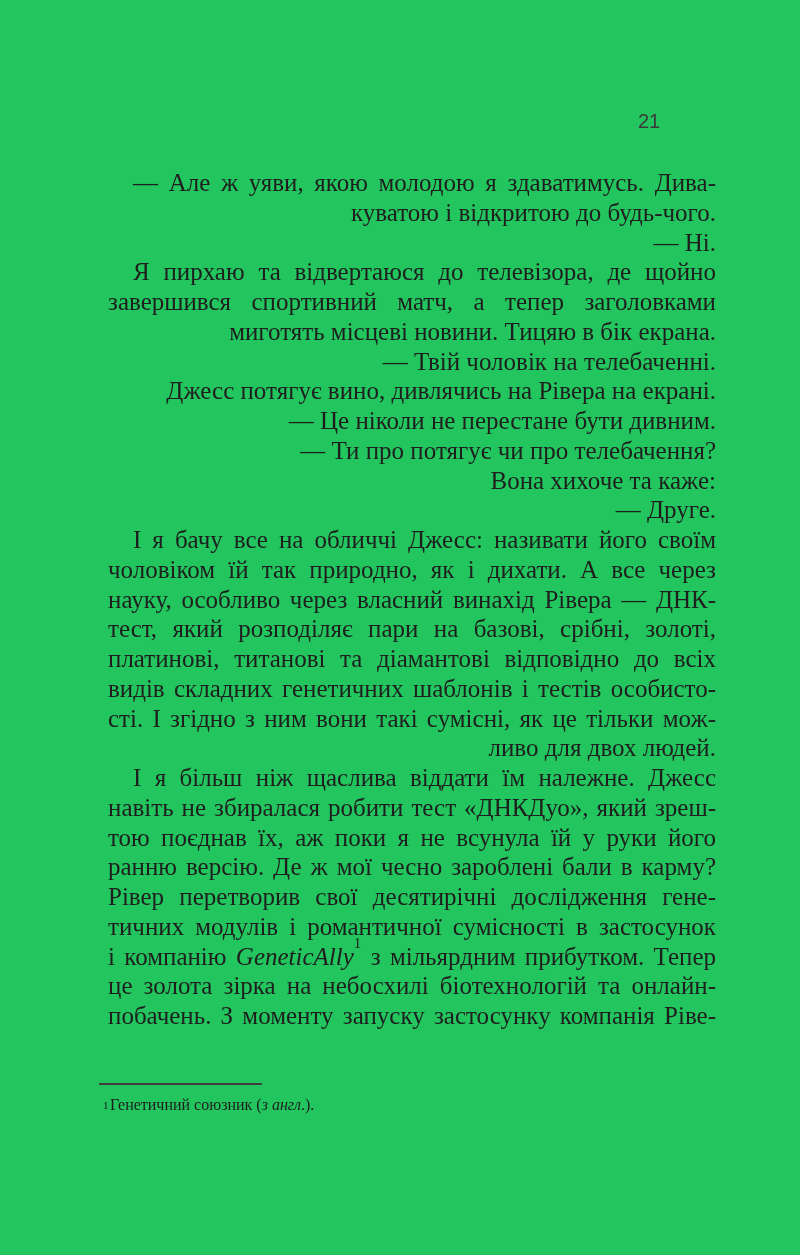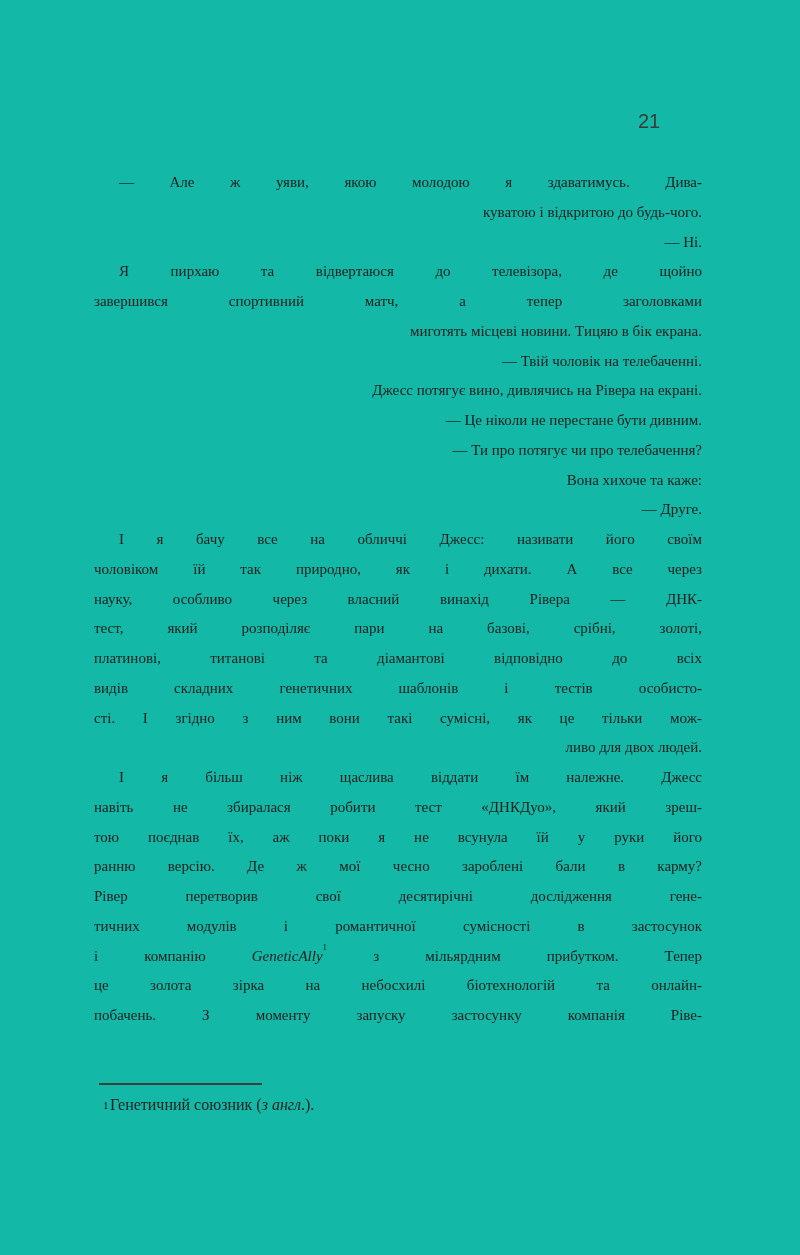--- a/index.html
+++ b/index.html
@@ -4,40 +4,40 @@
 <style>
   html, body {
     margin: 0;
     padding: 0;
     background: #ffffff;
   }
   .page {
     position: relative;
     width: 800px;
     height: 1255px;
-    background: #14b8a6;
+    background: #22c55e;
     overflow: hidden;
     font-family: "Liberation Serif", "DejaVu Serif", serif;
     color: #1e1e1e;
   }
   .page-number {
     position: absolute;
     top: 111px;
     left: 638px;
     font-family: "Liberation Sans", "DejaVu Sans", sans-serif;
     font-size: 20px;
     line-height: 20px;
     color: #3a3a3a;
   }
   .text-block {
     position: absolute;
-    left: 94px;
+    left: 108px;
     top: 168px;
     width: 608px;
-    font-size: 15px;
+    font-size: 25px;
     line-height: 29.75px;
   }
   .line {
     height: 29.75px;
     text-align: right;
   }
   .line.j {
     text-align: justify;
     text-align-last: justify;
     -moz-text-align-last: justify;

